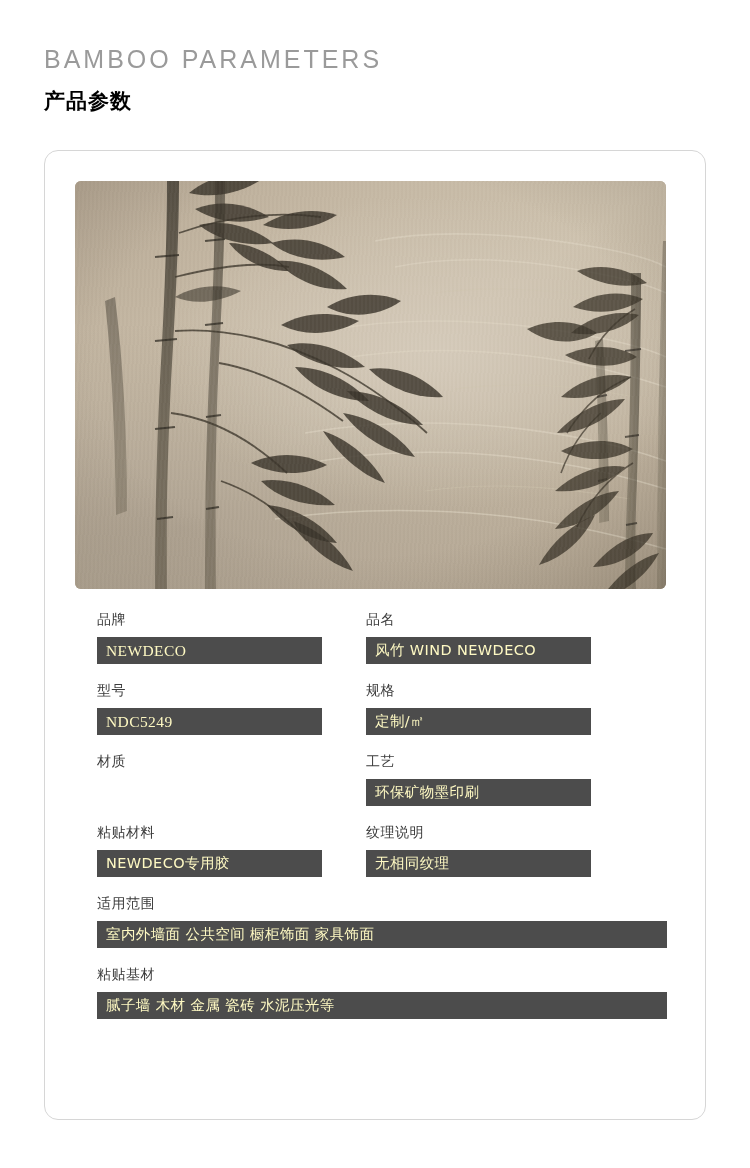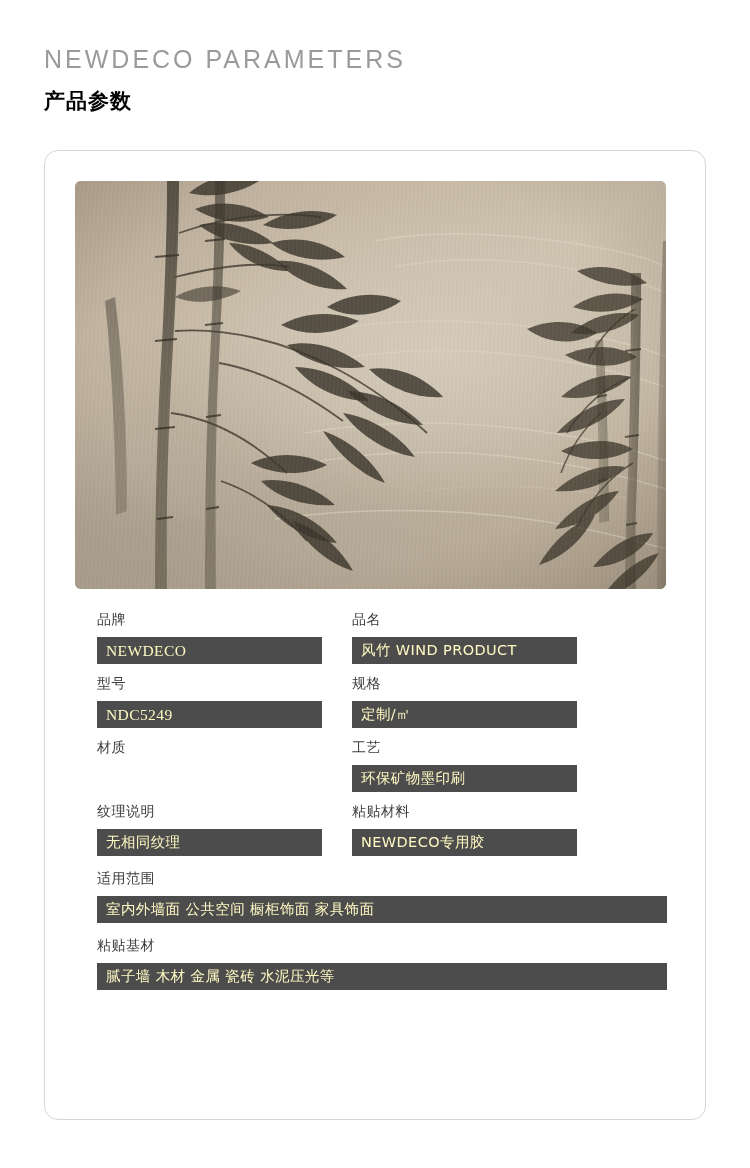--- a/index.html
+++ b/index.html
@@ -85,22 +85,22 @@
 
   
   .specs {
     position: absolute;
     left: 52px;
     top: 460px;
     width: 570px;
   }
   .spec-row {
     display: flex;
-    gap: 30px;
-    margin-bottom: 11px;
+    gap: 44px;
+    margin-bottom: 18px;
   }
   .spec-cell { width: 225px; }
   .spec-cell.wide { width: 570px; }
   .spec-label {
     font-size: 14px;
     color: #3c3c3c;
     margin-bottom: 8px;
     font-family: "DejaVu Sans", sans-serif;
     letter-spacing: .5px;
   }
@@ -116,21 +116,21 @@
     overflow: hidden;
     font-family: "DejaVu Sans", sans-serif;
     letter-spacing: .4px;
   }
   .spec-value.latin { font-family: "Liberation Serif", serif; font-size: 15.5px; }
 </style>
 </head>
 <body>
 
 <div class="header">
-  <div class="header-en">NEWDECO  PARAMETERS</div>
+  <div class="header-en">BAMBOO  PARAMETERS</div>
   <div class="header-cn">产品参数</div>
 </div>
 
 <div class="card">
 
   <div class="image-wrap">
     <div class="img-base"></div>
 
     <svg class="img-svg" viewBox="0 0 591 408" preserveAspectRatio="none">
       <defs>
@@ -274,21 +274,21 @@
 
   <div class="specs">
 
     <div class="spec-row">
       <div class="spec-cell">
         <div class="spec-label">品牌</div>
         <div class="spec-value latin">NEWDECO</div>
       </div>
       <div class="spec-cell">
         <div class="spec-label">品名</div>
-        <div class="spec-value">风竹 WIND PRODUCT</div>
+        <div class="spec-value">风竹 WIND NEWDECO</div>
       </div>
     </div>
 
     <div class="spec-row">
       <div class="spec-cell">
         <div class="spec-label">型号</div>
         <div class="spec-value latin">NDC5249</div>
       </div>
       <div class="spec-cell">
         <div class="spec-label">规格</div>
@@ -301,26 +301,26 @@
         <div class="spec-label">材质</div>
       </div>
       <div class="spec-cell">
         <div class="spec-label">工艺</div>
         <div class="spec-value">环保矿物墨印刷</div>
       </div>
     </div>
 
     <div class="spec-row">
       <div class="spec-cell">
+        <div class="spec-label">粘贴材料</div>
+        <div class="spec-value">NEWDECO专用胶</div>
+      </div>
+      <div class="spec-cell">
         <div class="spec-label">纹理说明</div>
         <div class="spec-value">无相同纹理</div>
-      </div>
-      <div class="spec-cell">
-        <div class="spec-label">粘贴材料</div>
-        <div class="spec-value">NEWDECO专用胶</div>
       </div>
     </div>
 
     <div class="spec-row" style="margin-top:14px;">
       <div class="spec-cell wide">
         <div class="spec-label">适用范围</div>
         <div class="spec-value">室内外墙面 公共空间 橱柜饰面 家具饰面</div>
       </div>
     </div>
 

